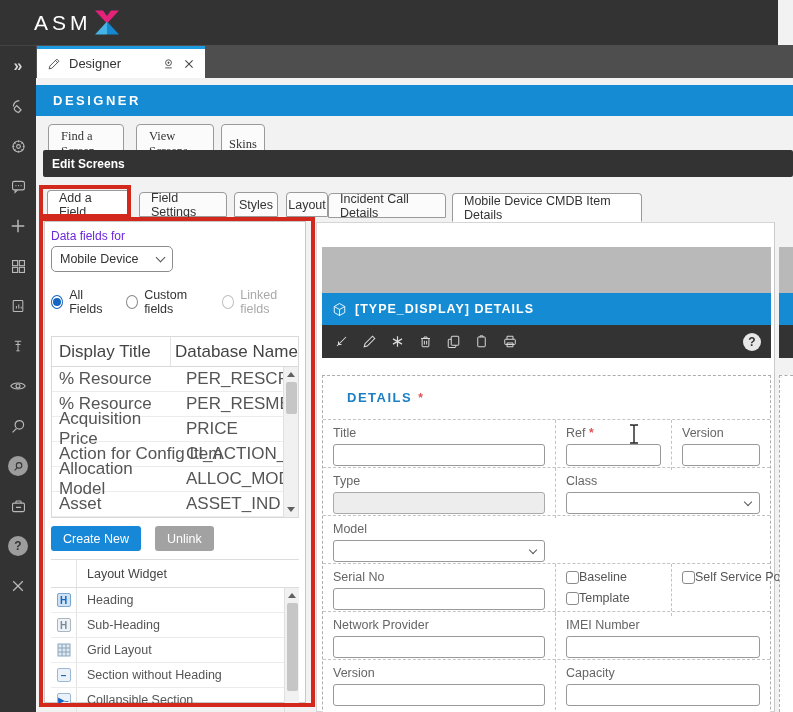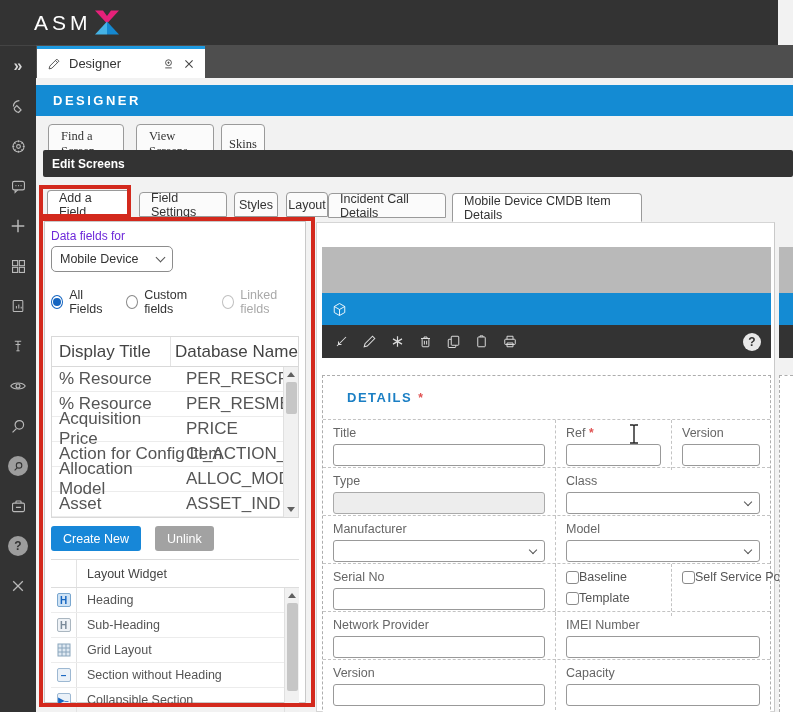--- a/index.html
+++ b/index.html
@@ -246,20 +246,21 @@
   <div class="abs ptab" style="left:328px;top:193px;width:118px;">Incident Call Details</div>
   <div class="abs ptab active" style="left:452px;top:193px;width:190px;">Mobile Device CMDB Item Details</div>
 
   <div class="abs canvas-bg"></div>
   <div class="abs gray-bar"></div>
 
   <div class="abs panel-header">
     <svg width="15" height="15" viewBox="0 0 20 20" fill="none" stroke="#fff" stroke-width="1.2">
         <path d="M10 2 L17 6 V14 L10 18 L3 14 V6 Z M3 6 L10 10 L17 6 M10 10 V18"></path>
       </svg>
+    <span>[TYPE_DISPLAY] DETAILS</span>
   </div>
 
   <div class="abs panel-toolbar">
     <svg width="15" height="15" viewBox="0 0 20 20" fill="none" stroke="#ddd" stroke-width="1.4">
         <path d="M16 4 L6 14 M6 14 v-4 M6 14 h4 M4 16 l2-2"></path>
       </svg>
     <svg width="15" height="15" viewBox="0 0 20 20" fill="none" stroke="#ddd" stroke-width="1.4">
         <path d="M3 17 l1-4 L14 3 l3 3 L7 16 z"></path>
       </svg>
     <svg width="15" height="15" viewBox="0 0 20 20" stroke="#ddd" stroke-width="1.6">
@@ -313,26 +314,20 @@
       </div>
       <div class="fcell">
         <span class="flabel">Class</span>
         <div class="fselect">
             <span class="chev"></span>
           </div>
       </div>
     </div>
 
     <div class="frow cols2 r48">
-      <div class="fcell">
-        <span class="flabel">Manufacturer</span>
-        <div class="fselect">
-            <span class="chev"></span>
-          </div>
-      </div>
       <div class="fcell">
         <span class="flabel">Model</span>
         <div class="fselect">
             <span class="chev"></span>
           </div>
       </div>
     </div>
 
     <div class="frow cols3 r48">
       <div class="fcell">

